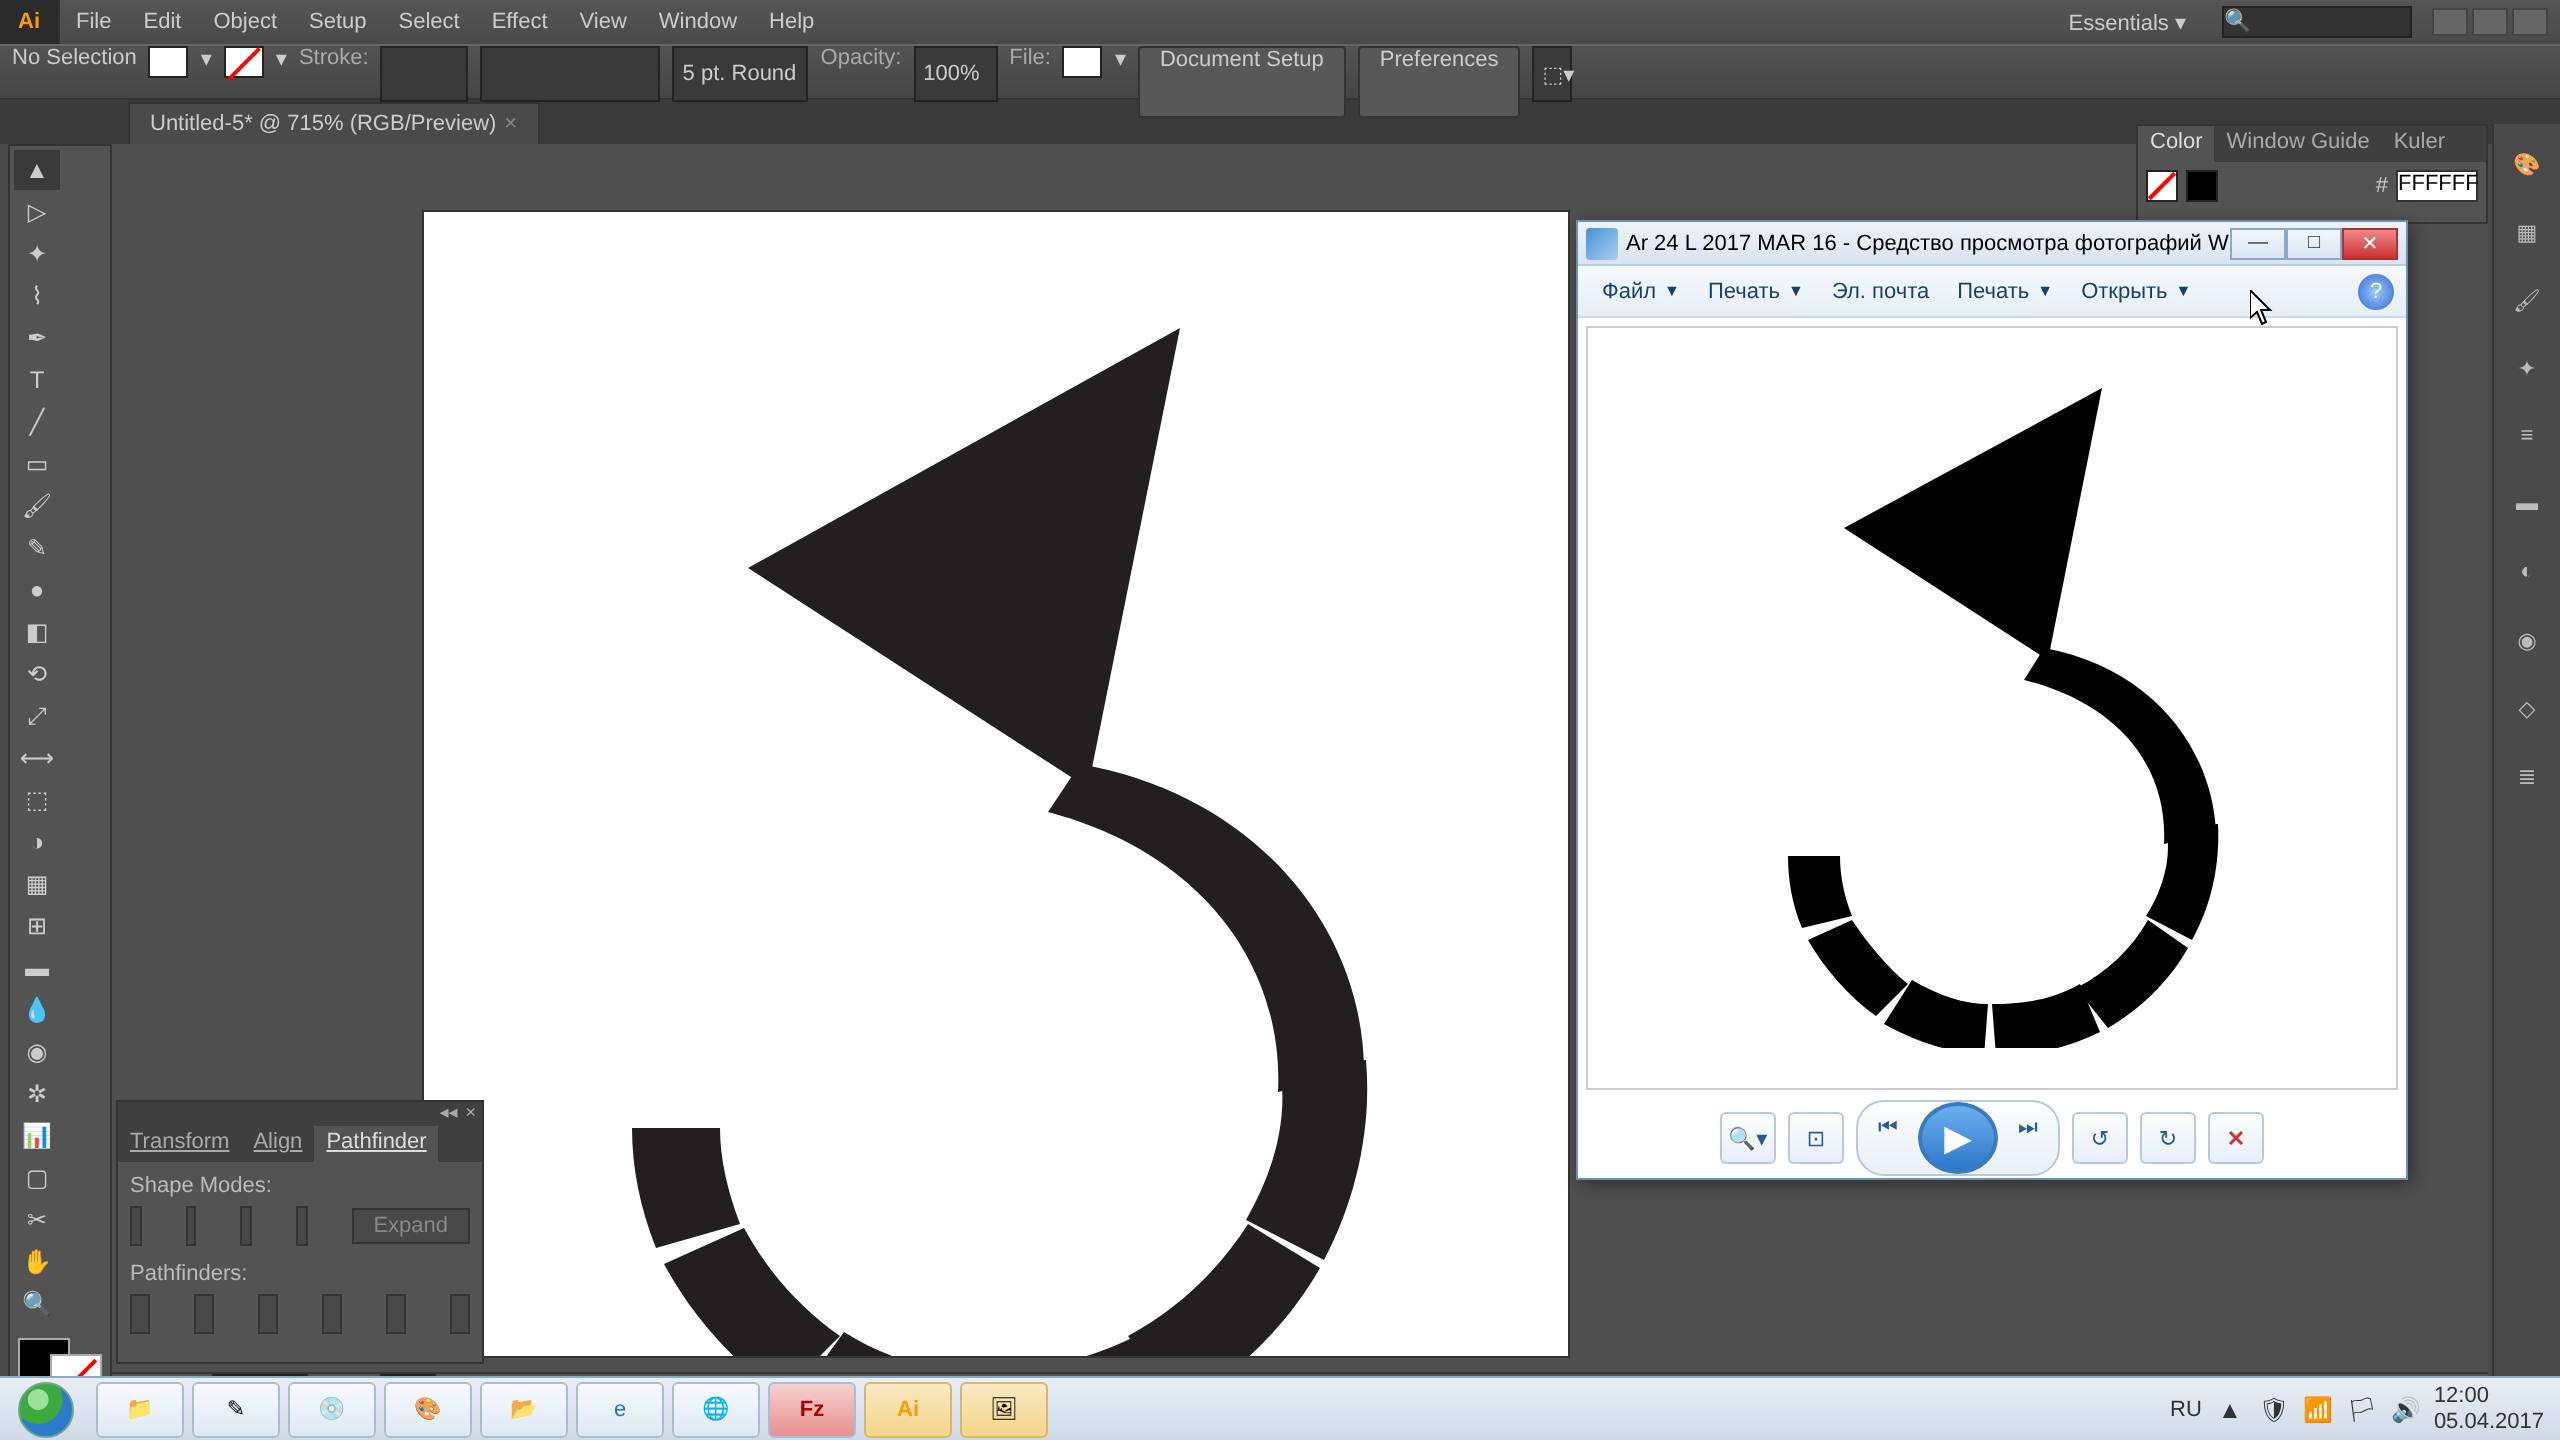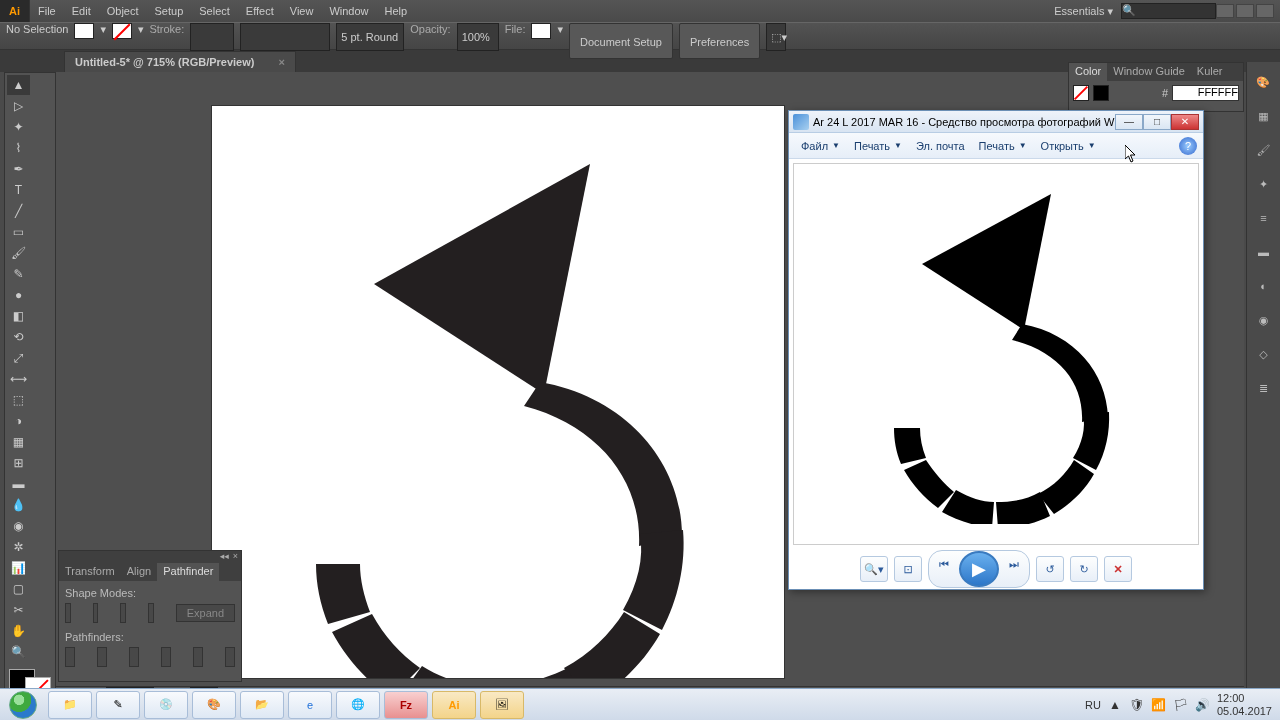--- a/index.html
+++ b/index.html
@@ -2,38 +2,38 @@
 <html><head>
 <meta charset="utf-8">
 <style>
 * { margin: 0; padding: 0; box-sizing: border-box; font-family: Tahoma, Arial, sans-serif; font-size: 11px; user-select: none; }
 body { width: 1280px; height: 720px; overflow: hidden; background: #4a4a4a; position: relative; }
 
 
 .menubar { height: 22px; background: linear-gradient(#555, #4a4a4a); display: flex; align-items: center; color: #ccc; }
 .menubar .logo { width: 30px; height: 22px; background: #2a2a2a; display: flex; align-items: center; justify-content: center; color: #ff9a00; font-weight: bold; border-right: 1px solid #333; }
 .menubar .menu-item { padding: 0 8px; cursor: default; }
-.menubar .right { margin-left: auto; display: flex; align-items: center; gap: 0; padding-right: 6px; }
+.menubar .right { margin-left: auto; display: flex; align-items: center; gap: 10px; padding-right: 6px; }
 .menubar .workspace { padding: 2px 8px; color: #ccc; }
 .menubar .search { width: 95px; height: 16px; background: #333; border: 1px solid #222; }
 .menubar .wincontrols { display: flex; gap: 2px; }
 .menubar .wbtn { width: 18px; height: 14px; background: #666; border: 1px solid #444; }
 
 
 .controlbar { height: 28px; background: linear-gradient(#535353, #454545); border-top: 1px solid #666; border-bottom: 1px solid #333; display: flex; align-items: flex-start; color: #ccc; padding: 0 6px; gap: 6px; }
 .controlbar .field { height: 28px; background: #3a3a3a; border: 1px solid #222; display: inline-flex; align-items: center; padding: 0 4px; }
 .controlbar .label { color: #aaa; }
 .controlbar .swatch { width: 20px; height: 16px; background: #fff; border: 1px solid #222; }
 .controlbar .swatch.none { background: #fff; position: relative; }
 .controlbar .swatch.none::after { content: ''; position: absolute; left: -2px; right: -2px; top: 7px; height: 2px; background: red; transform: rotate(-45deg); }
-.controlbar .btn { height: 36px; padding: 12px 10px; background: #585858; border: 1px solid #333; border-radius: 2px; }
+.controlbar .btn { height: 36px; padding: 0 10px; background: #585858; border: 1px solid #333; border-radius: 2px; }
 
 
 .doctabs { height: 22px; background: #3a3a3a; display: flex; align-items: flex-end; padding-left: 64px; }
-.doctabs .tab { padding: 4px 10px; background: #4a4a4a; color: #ccc; border: 1px solid #333; border-bottom: none; display: flex; gap: 24px; font-weight: bold; }
+.doctabs .tab { padding: 4px 10px; background: #4a4a4a; color: #ccc; border: 1px solid #333; border-bottom: none; display: flex; gap: 4px; }
 .doctabs .tab .close { color: #888; }
 
 
 .main { position: absolute; top: 72px; left: 56px; right: 36px; bottom: 30px; background: #4f4f4f; }
 .artboard { position: absolute; left: 156px; top: 34px; width: 572px; height: 572px; background: #fff; box-shadow: 0 0 0 1px #333; }
 
 
 .toolbox { position: absolute; left: 4px; top: 72px; width: 52px; background: #535353; border: 1px solid #333; display: flex; flex-wrap: wrap; padding: 2px; gap: 1px; }
 .toolbox .tool { width: 23px; height: 20px; background: #535353; display: flex; align-items: center; justify-content: center; color: #ccc; font-size: 12px; }
 .toolbox .tool.active { background: #3a3a3a; }
@@ -52,28 +52,28 @@
 .colorpanel { position: absolute; right: 36px; top: 62px; width: 176px; height: 50px; background: #535353; border: 1px solid #333; }
 .colorpanel .tabs { height: 18px; display: flex; background: #3f3f3f; }
 .colorpanel .tabs .ptab { padding: 2px 6px; color: #aaa; }
 .colorpanel .tabs .ptab.active { background: #535353; color: #ddd; }
 .colorpanel .body { padding: 4px; display: flex; align-items: center; gap: 4px; }
 .colorpanel .swa { width: 16px; height: 16px; background: #fff; border: 1px solid #222; }
 .colorpanel .swa.blk { background:#000; }
 .colorpanel .swa.none { background:#fff; position:relative;}
 .colorpanel .swa.none::after { content:''; position:absolute; left:-2px; right:-2px; top:6px; height:2px; background:red; transform:rotate(-45deg);}
 .colorpanel .hexlabel { margin-left:auto; color:#ccc; }
-.colorpanel .hexbox { width: 67px; height: 16px; background: #fff; color: #000; border: 1px solid #333; text-align: right; }
+.colorpanel .hexbox { width: 41px; height: 16px; background: #fff; color: #000; border: 1px solid #333; text-align: right; }
 
 
 .pathpanel { position: absolute; left: 58px; top: 550px; width: 184px; background: #535353; border: 1px solid #333; color: #ccc; }
 .pathpanel .hdr { height: 12px; background: #3f3f3f; display:flex; justify-content:flex-end; padding:0 3px; gap:4px;}
 .pathpanel .hdr span{ color:#aaa; font-size:9px;}
 .pathpanel .tabs { height: 18px; display: flex; background: #3f3f3f; }
-.pathpanel .tabs .ptab { padding: 2px 6px; color: #aaa; }
+.pathpanel .tabs .ptab { padding: 2px 6px; color: #aaa; text-decoration: underline; }
 .pathpanel .tabs .ptab.active { background: #535353; color: #ddd; }
 .pathpanel .body { padding: 6px; }
 .pathpanel .lbl { color: #bbb; margin-bottom: 4px; display: block; }
 .pathpanel .row { display: flex; gap: 22px; align-items: center; margin-bottom: 8px; }
 .pathpanel .mode { width: 22px; height: 20px; background: #484848; border: 1px solid #333; }
 .pathpanel .expand { margin-left: auto; padding: 2px 10px; background: #484848; border: 1px solid #333; color: #888; }
 
 
 .statusbar { position: absolute; left: 56px; right: 36px; bottom: 20px; height: 14px; background: #535353; border-top: 1px solid #333; display: flex; align-items: center; color: #ccc; }
 .statusbar .zoom { width: 48px; background: #3a3a3a; border: 1px solid #222; text-align: center; margin-left: 50px; }

